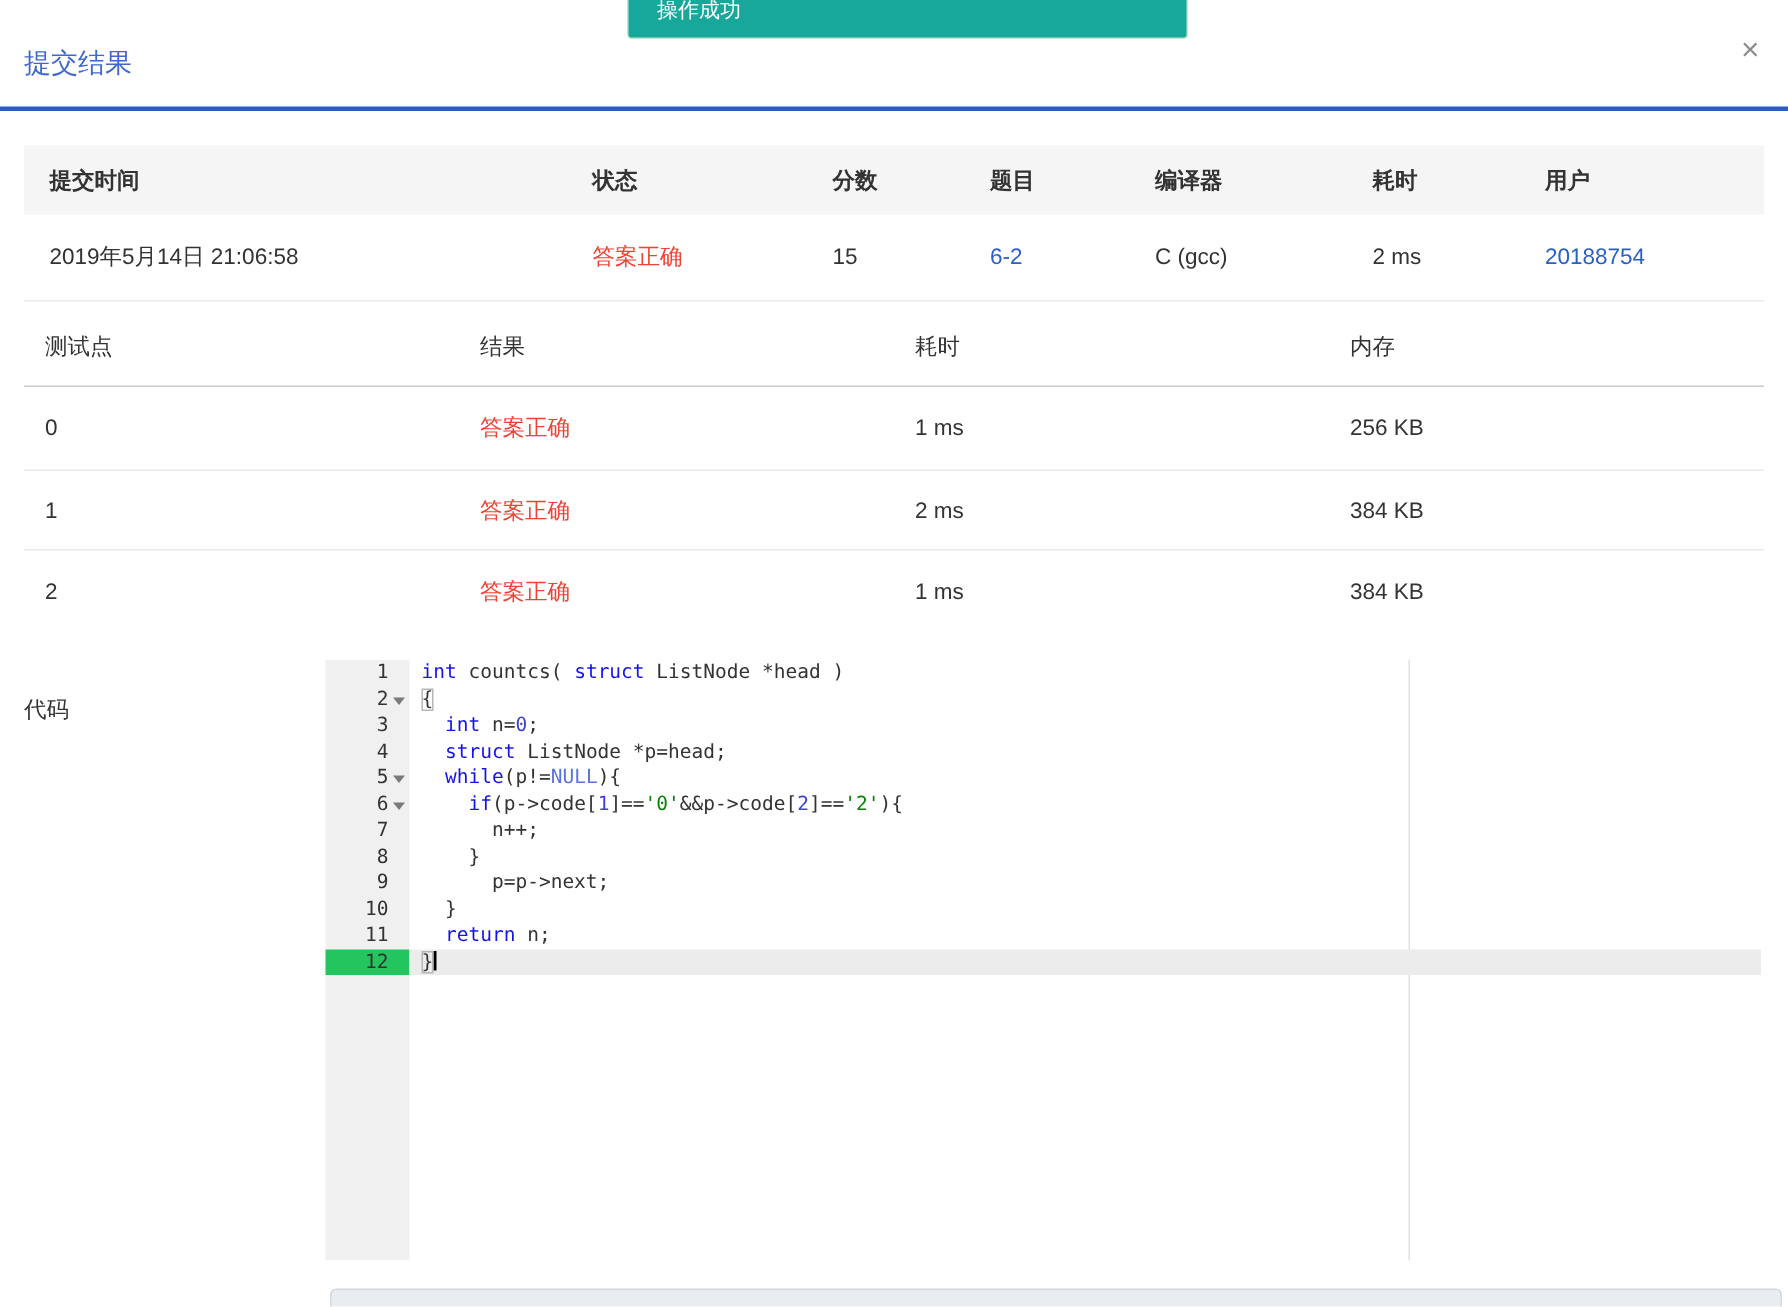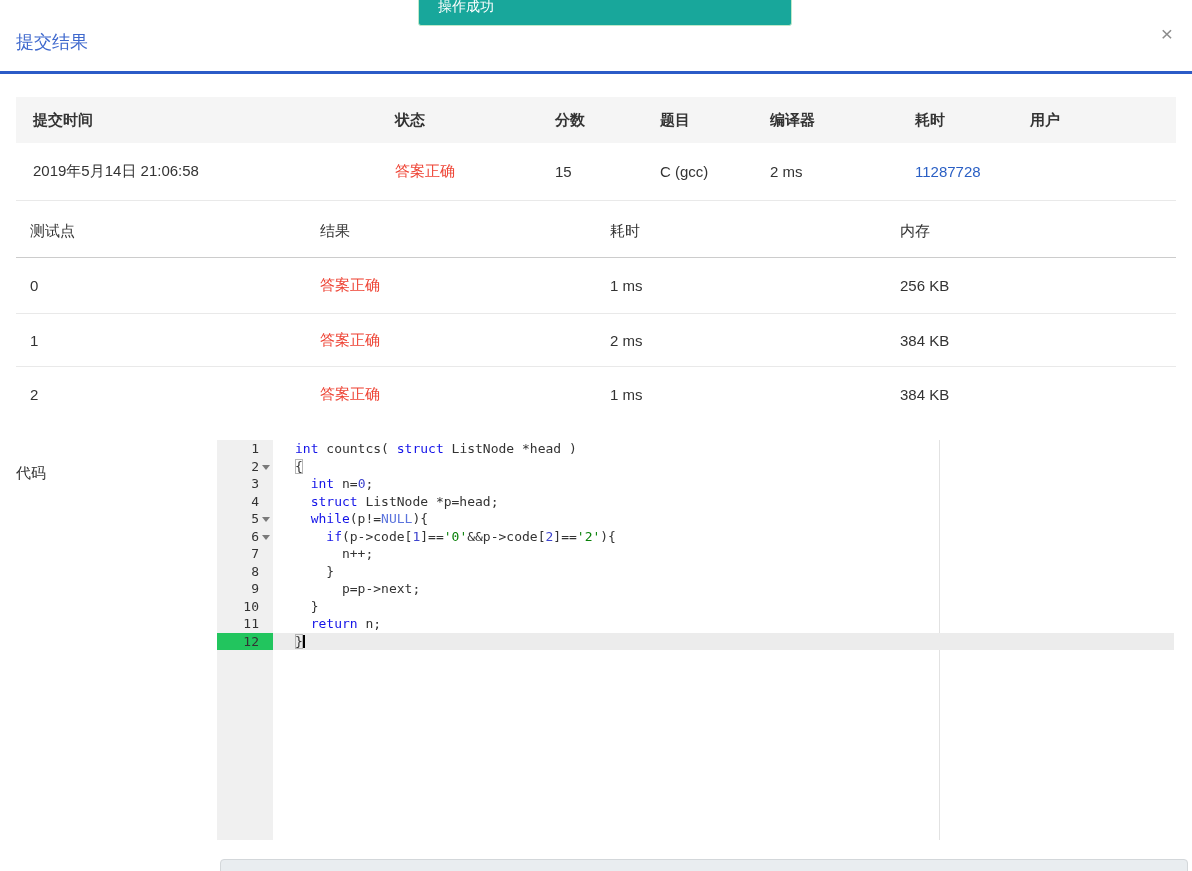--- a/index.html
+++ b/index.html
@@ -48,21 +48,21 @@
   .gutter{position:absolute;left:0;top:0;width:56px;height:100%;background:#f0f0f0;color:#333}
   .gutter-cell{position:relative;height:17.5px;text-align:right;padding-right:14px;box-sizing:border-box}
   .gutter-cell.active{background:#22c55e}
   .fold{
     position:absolute;right:3px;top:7px;width:0;height:0;
     border-left:4px solid transparent;border-right:4px solid transparent;border-top:5px solid #7a7a7a;
   }
   .code-area{position:absolute;left:56px;top:0;right:0;bottom:0}
   .ruler{position:absolute;left:666px;top:0;bottom:0;width:1px;background:#e2e2e2}
   .lines{position:relative}
-  .code-line{position:relative;height:17.5px;white-space:pre;padding-left:22px}
+  .code-line{position:relative;height:17.5px;white-space:pre;padding-left:8px}
   .code-line.active{background:#ececec}
   .tk-p{color:#333}
   .tk-kw{color:#1414e8}
   .tk-num{color:#3d43cd}
   .tk-const{color:#5a73dd}
   .tk-str{color:#0a810a}
   .tk-mark{outline:1px solid #b5b5b5;outline-offset:-1px}
   .cursor{display:inline-block;width:2px;height:13px;background:#000;vertical-align:-2px}
   
   .bottom-bar{
@@ -92,24 +92,27 @@
     <div class="cell">编译器</div>
     <div class="cell">耗时</div>
     <div class="cell">用户</div>
   </div>
   <div class="row data">
     <div class="cell">2019年5月14日 21:06:58</div>
     <div class="cell">
         <span class="status-red">答案正确</span>
       </div>
     <div class="cell">15</div>
+    <div class="cell">
+        <a class="link">6-2</a>
+      </div>
     <div class="cell">C (gcc)</div>
     <div class="cell">2 ms</div>
     <div class="cell">
-        <a class="link">11287728</a>
+        <a class="link">20188754</a>
       </div>
   </div>
 </div>
 
 <div class="t2">
   <div class="row head">
     <div class="cell">测试点</div>
     <div class="cell">结果</div>
     <div class="cell">耗时</div>
     <div class="cell">内存</div>

